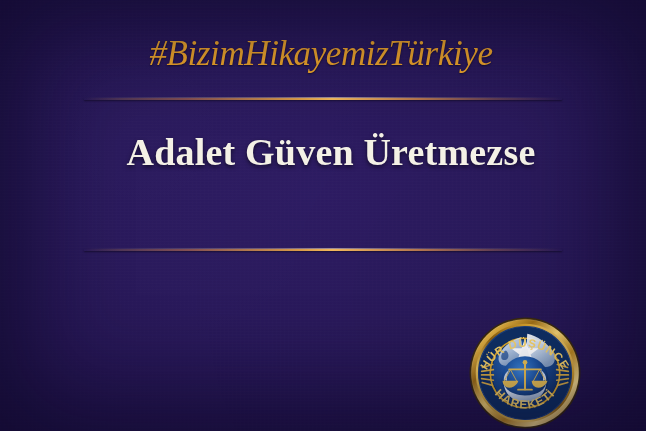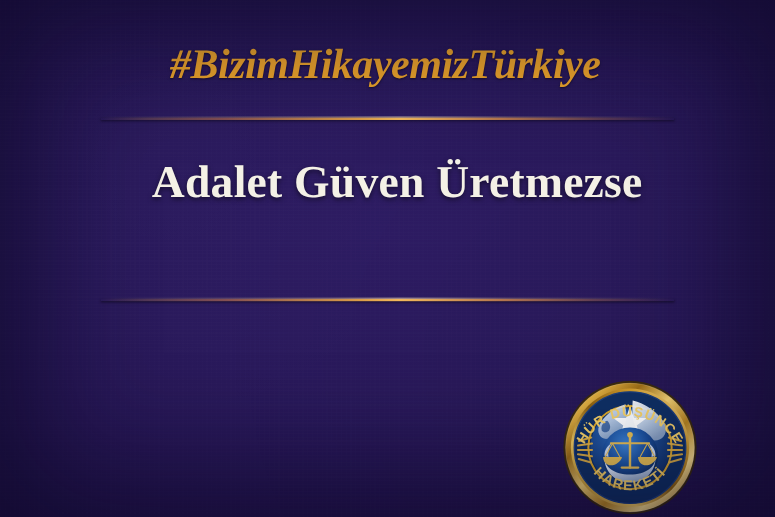--- a/index.html
+++ b/index.html
@@ -37,21 +37,21 @@
   }
 
   
   .hashtag {
     position: absolute;
     left: 0;
     right: 4px;
     top: 34px;
     text-align: center;
     font-style: italic;
-    font-weight: bold;
+    font-weight: normal;
     font-size: 35px;
     letter-spacing: -0.4px;
     color: #eda52a;
     text-shadow: 0 1px 2px rgba(0,0,0,.5);
     white-space: nowrap;
   }
 
   
   .rule {
     position: absolute;

